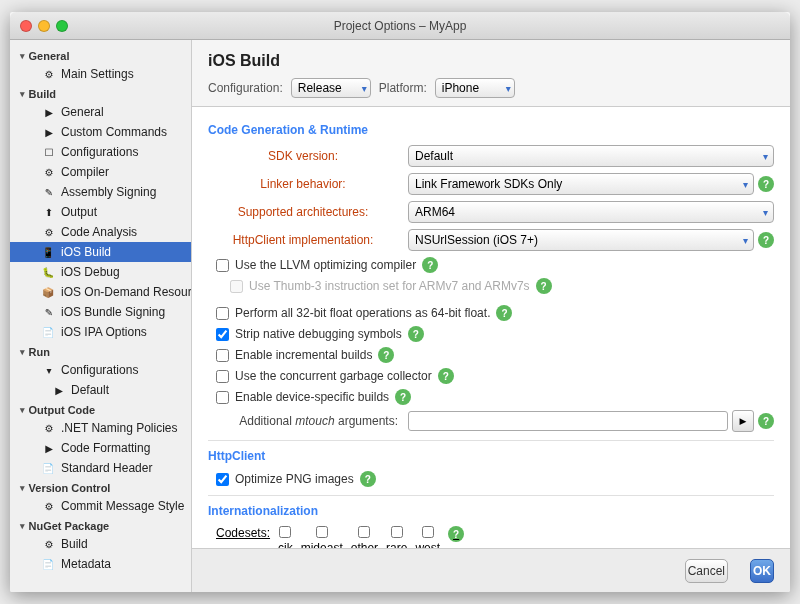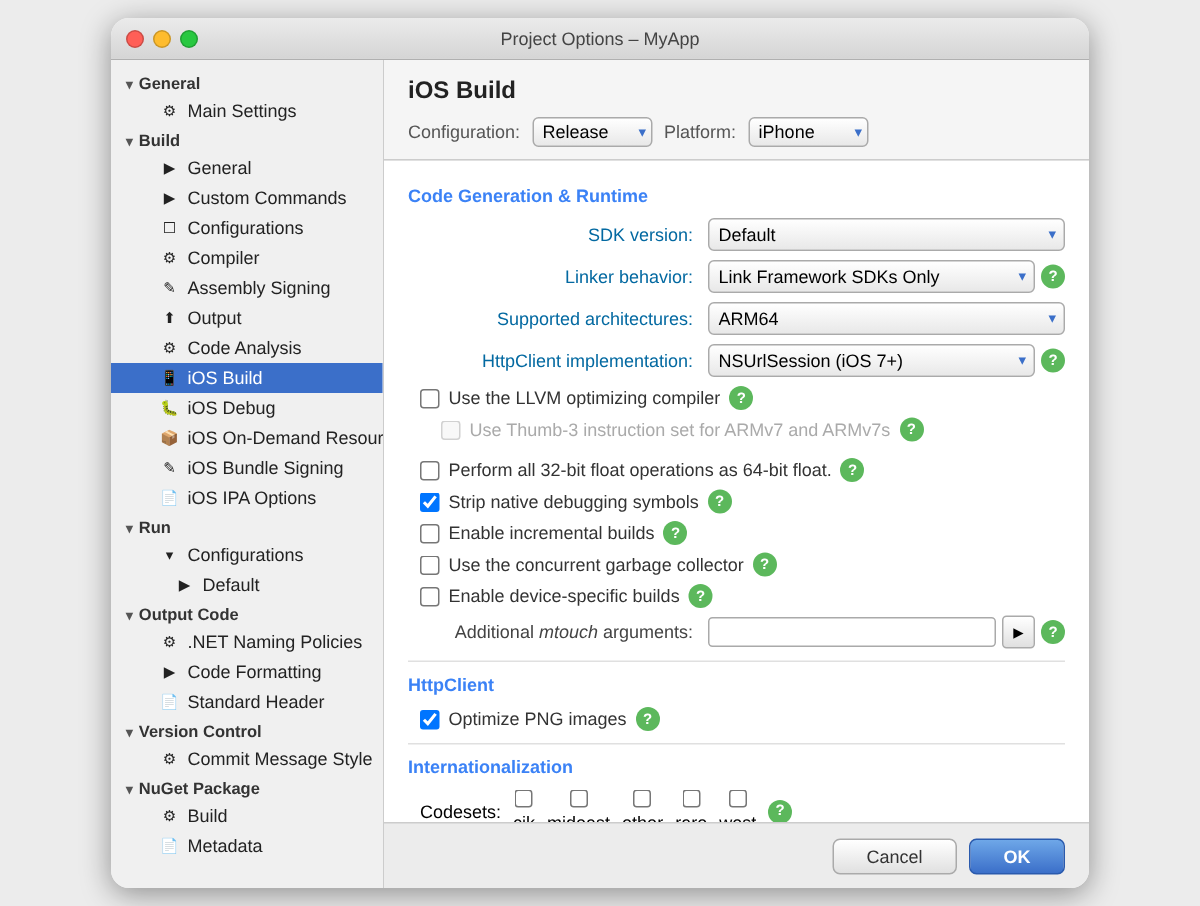--- a/index.html
+++ b/index.html
@@ -8,24 +8,24 @@
       font-size: 12px;
       background: #ececec;
       display: flex;
       justify-content: center;
       align-items: center;
       width: 800px;
       height: 604px;
       overflow: hidden;
     }
     .window {
-      width: 652px;
+      width: 780px;
       height: 580px;
       background: #f5f5f5;
-      border-radius: 12px;
+      border-radius: 2px;
       box-shadow: 0 4px 20px rgba(0,0,0,0.4);
       display: flex;
       flex-direction: column;
       overflow: hidden;
     }
     .titlebar {
       height: 28px;
       background: linear-gradient(to bottom, #ebebeb, #d5d5d5);
       border-bottom: 1px solid #b0b0b0;
       display: flex;
@@ -178,22 +178,22 @@
       margin-top: 4px;
     }
     .form-row {
       display: flex;
       align-items: center;
       margin-bottom: 6px;
       font-size: 12px;
     }
     .form-label {
       width: 200px;
-      color: #0369a1;
-      text-align: right;
+      color: #c2410c;
+      text-align: center;
       padding-right: 10px;
       flex-shrink: 0;
     }
     .form-control {
       flex: 1;
       display: flex;
       align-items: center;
       gap: 4px;
     }
     .full-select-wrapper {
@@ -302,43 +302,45 @@
       height: 44px;
       background: #ececec;
       border-top: 1px solid #ccc;
       display: flex;
       align-items: center;
       justify-content: flex-end;
       padding: 0 16px;
       gap: 8px;
     }
     .footer-btn {
-      padding: 4px 22px;
+      padding: 4px 2px;
       border-radius: 5px;
       font-size: 12px;
       cursor: pointer;
       border: 1px solid #aaa;
+      margin-left: 14px;
     }
     .footer-btn.cancel {
       background: linear-gradient(to bottom, #fff, #e0e0e0);
       color: #333;
     }
     .footer-btn.ok {
       background: linear-gradient(to bottom, #6ea7e8, #3b6fc9);
       color: #fff;
       border-color: #2a5aad;
       font-weight: 600;
     }
     .codesets-row {
       display: flex;
-      align-items: center;
+      align-items: flex-start;
       gap: 8px;
       margin-bottom: 4px;
       padding-left: 8px;
       font-size: 12px;
+      text-decoration: underline;
     }
     .codesets-row label {
       display: flex;
       align-items: center;
       gap: 3px;
       flex-direction: column;
     }
     .codesets-row input[type="checkbox"] {
       width: 12px;
       height: 12px;

